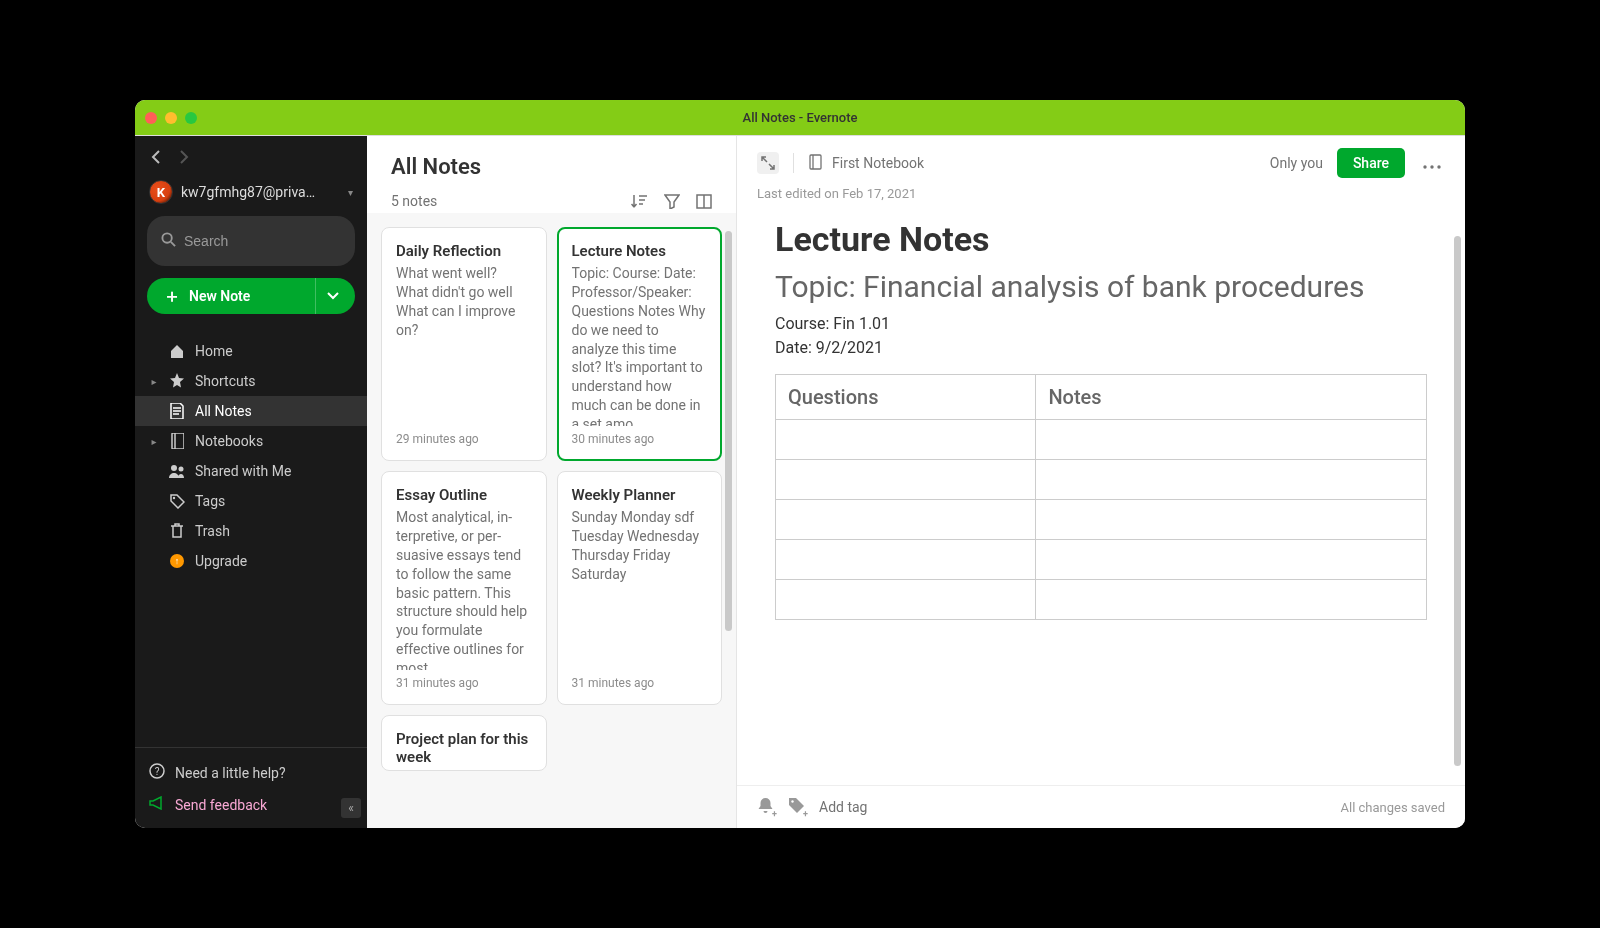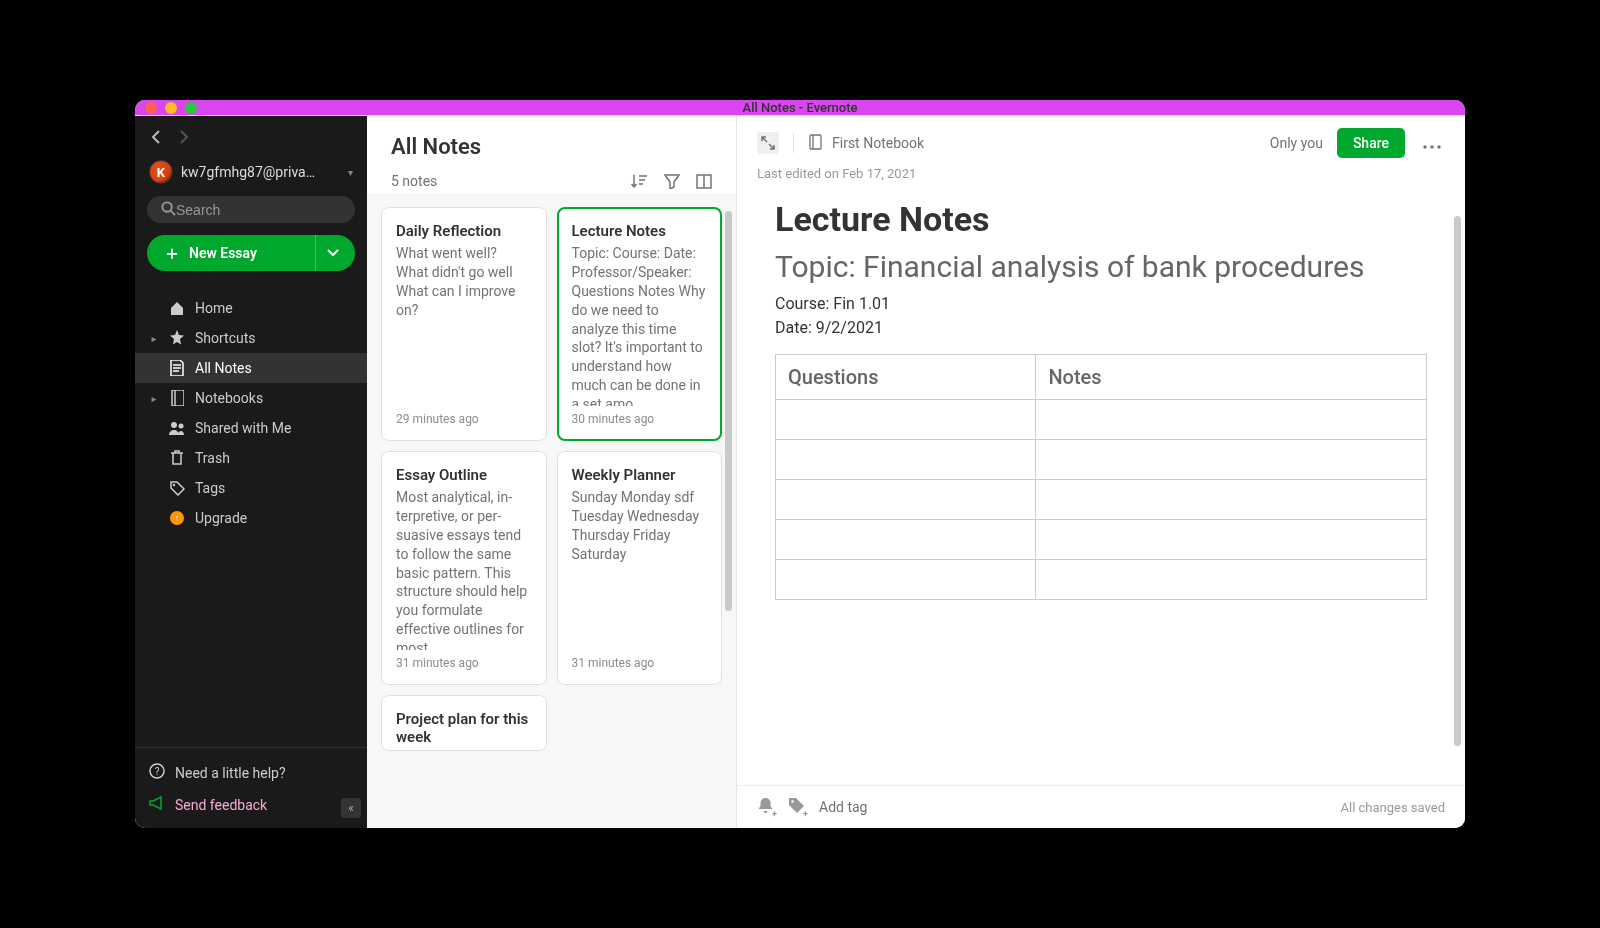--- a/index.html
+++ b/index.html
@@ -16,22 +16,22 @@
       width: 1330px;
       height: 728px;
       background: #fff;
       border-radius: 10px;
       overflow: hidden;
       display: flex;
       flex-direction: column;
       box-shadow: 0 10px 40px rgba(0,0,0,0.5);
     }
     .titlebar {
-      height: 16px;
-      background: #d946ef;
+      height: 36px;
+      background: #84cc16;
       border-bottom: 1px solid #ddd;
       display: flex;
       align-items: center;
       position: relative;
       padding: 0 10px;
     }
     .traffic-lights { display: flex; gap: 8px; }
     .tl { width: 12px; height: 12px; border-radius: 50%; }
     .tl.red { background: #ff5f57; }
     .tl.yellow { background: #ffbd2e; }
@@ -57,22 +57,22 @@
     .avatar {
       width: 24px; height: 24px; border-radius: 50%;
       background: radial-gradient(circle at 35% 35%, #e84e1b 0%, #d73f0f 60%, #000 100%);
       display: flex; align-items: center; justify-content: center;
       color: #fff; font-weight: bold; font-size: 13px;
       border: 1px solid #333;
     }
     .account-email { flex: 1; white-space: nowrap; overflow: hidden; text-overflow: ellipsis; color: #ddd; }
     .account .chev { color: #888; font-size: 10px; }
     .search {
-      background: #333; border-radius: 18px; height: 27px;
-      display: flex; align-items: center; padding: 0 14px;
+      background: #333; border-radius: 18px; height: 50px;
+      display: flex; align-items: center; gap: 8px; padding: 0 14px;
       color: #888;
     }
     .search input {
       background: transparent; border: none; outline: none; color: #ccc;
       font-size: 14px; flex: 1;
     }
     .search input::placeholder { color: #999; }
     .new-note {
       margin-top: 12px; background: #00a82d; border-radius: 18px;
       height: 36px; display: flex; align-items: center; padding: 0 6px 0 16px;
@@ -225,21 +225,21 @@
         </div>
         <div class="search">
           <span><svg width="15" height="15" viewBox="0 0 16 16">
                 <circle cx="6.5" cy="6.5" r="5" stroke="#999" stroke-width="2" fill="none"></circle>
                 <line x1="10.5" y1="10.5" x2="15" y2="15" stroke="#999" stroke-width="2"></line>
               </svg></span>
           <input placeholder="Search" style="">
         </div>
         <div class="new-note">
           <span class="plus">＋</span>
-          <span class="label">New Essay</span>
+          <span class="label">New Note</span>
           <span class="dd">
               <svg width="12" height="8" viewBox="0 0 12 8">
                 <path d="M1 1l5 5 5-5" stroke="#fff" stroke-width="2" fill="none"></path>
               </svg>
             </span>
         </div>
       </div>
 
       <div class="navlist">
         <div class="navitem">
@@ -287,35 +287,35 @@
                 <circle cx="5" cy="4" r="3"></circle>
                 <circle cx="12" cy="5" r="2.5"></circle>
                 <path d="M0 14c0-3 2.5-5 5-5s5 2 5 5M9 14c0-2.5 1.5-4 3-4s3 1.5 3 4"></path>
               </svg>
             </span>
           <span>Shared with Me</span>
         </div>
         <div class="navitem">
           <span class="disc"></span>
           <span class="ic">
-              <svg width="14" height="16" viewBox="0 0 14 16">
-                <path d="M1 3h12M3 3v11h8V3M5 3V1h4v2" fill="none" stroke="#ccc" stroke-width="1.5"></path>
-              </svg>
-            </span>
-          <span>Trash</span>
-        </div>
-        <div class="navitem">
-          <span class="disc"></span>
-          <span class="ic">
               <svg width="15" height="15" viewBox="0 0 15 15">
                 <path d="M1 1h6l7 7-6 6-7-7z" fill="none" stroke="#ccc" stroke-width="1.5"></path>
                 <circle cx="4" cy="4" r="1.2" fill="#ccc"></circle>
               </svg>
             </span>
           <span>Tags</span>
+        </div>
+        <div class="navitem">
+          <span class="disc"></span>
+          <span class="ic">
+              <svg width="14" height="16" viewBox="0 0 14 16">
+                <path d="M1 3h12M3 3v11h8V3M5 3V1h4v2" fill="none" stroke="#ccc" stroke-width="1.5"></path>
+              </svg>
+            </span>
+          <span>Trash</span>
         </div>
         <div class="navitem">
           <span class="disc"></span>
           <span class="ic">
               <span class="upgrade-dot" style="display:inline-flex;align-items:center;justify-content:center;color:#fff;font-size:9px;font-weight:bold;">↑</span>
             </span>
           <span>Upgrade</span>
         </div>
       </div>
 

